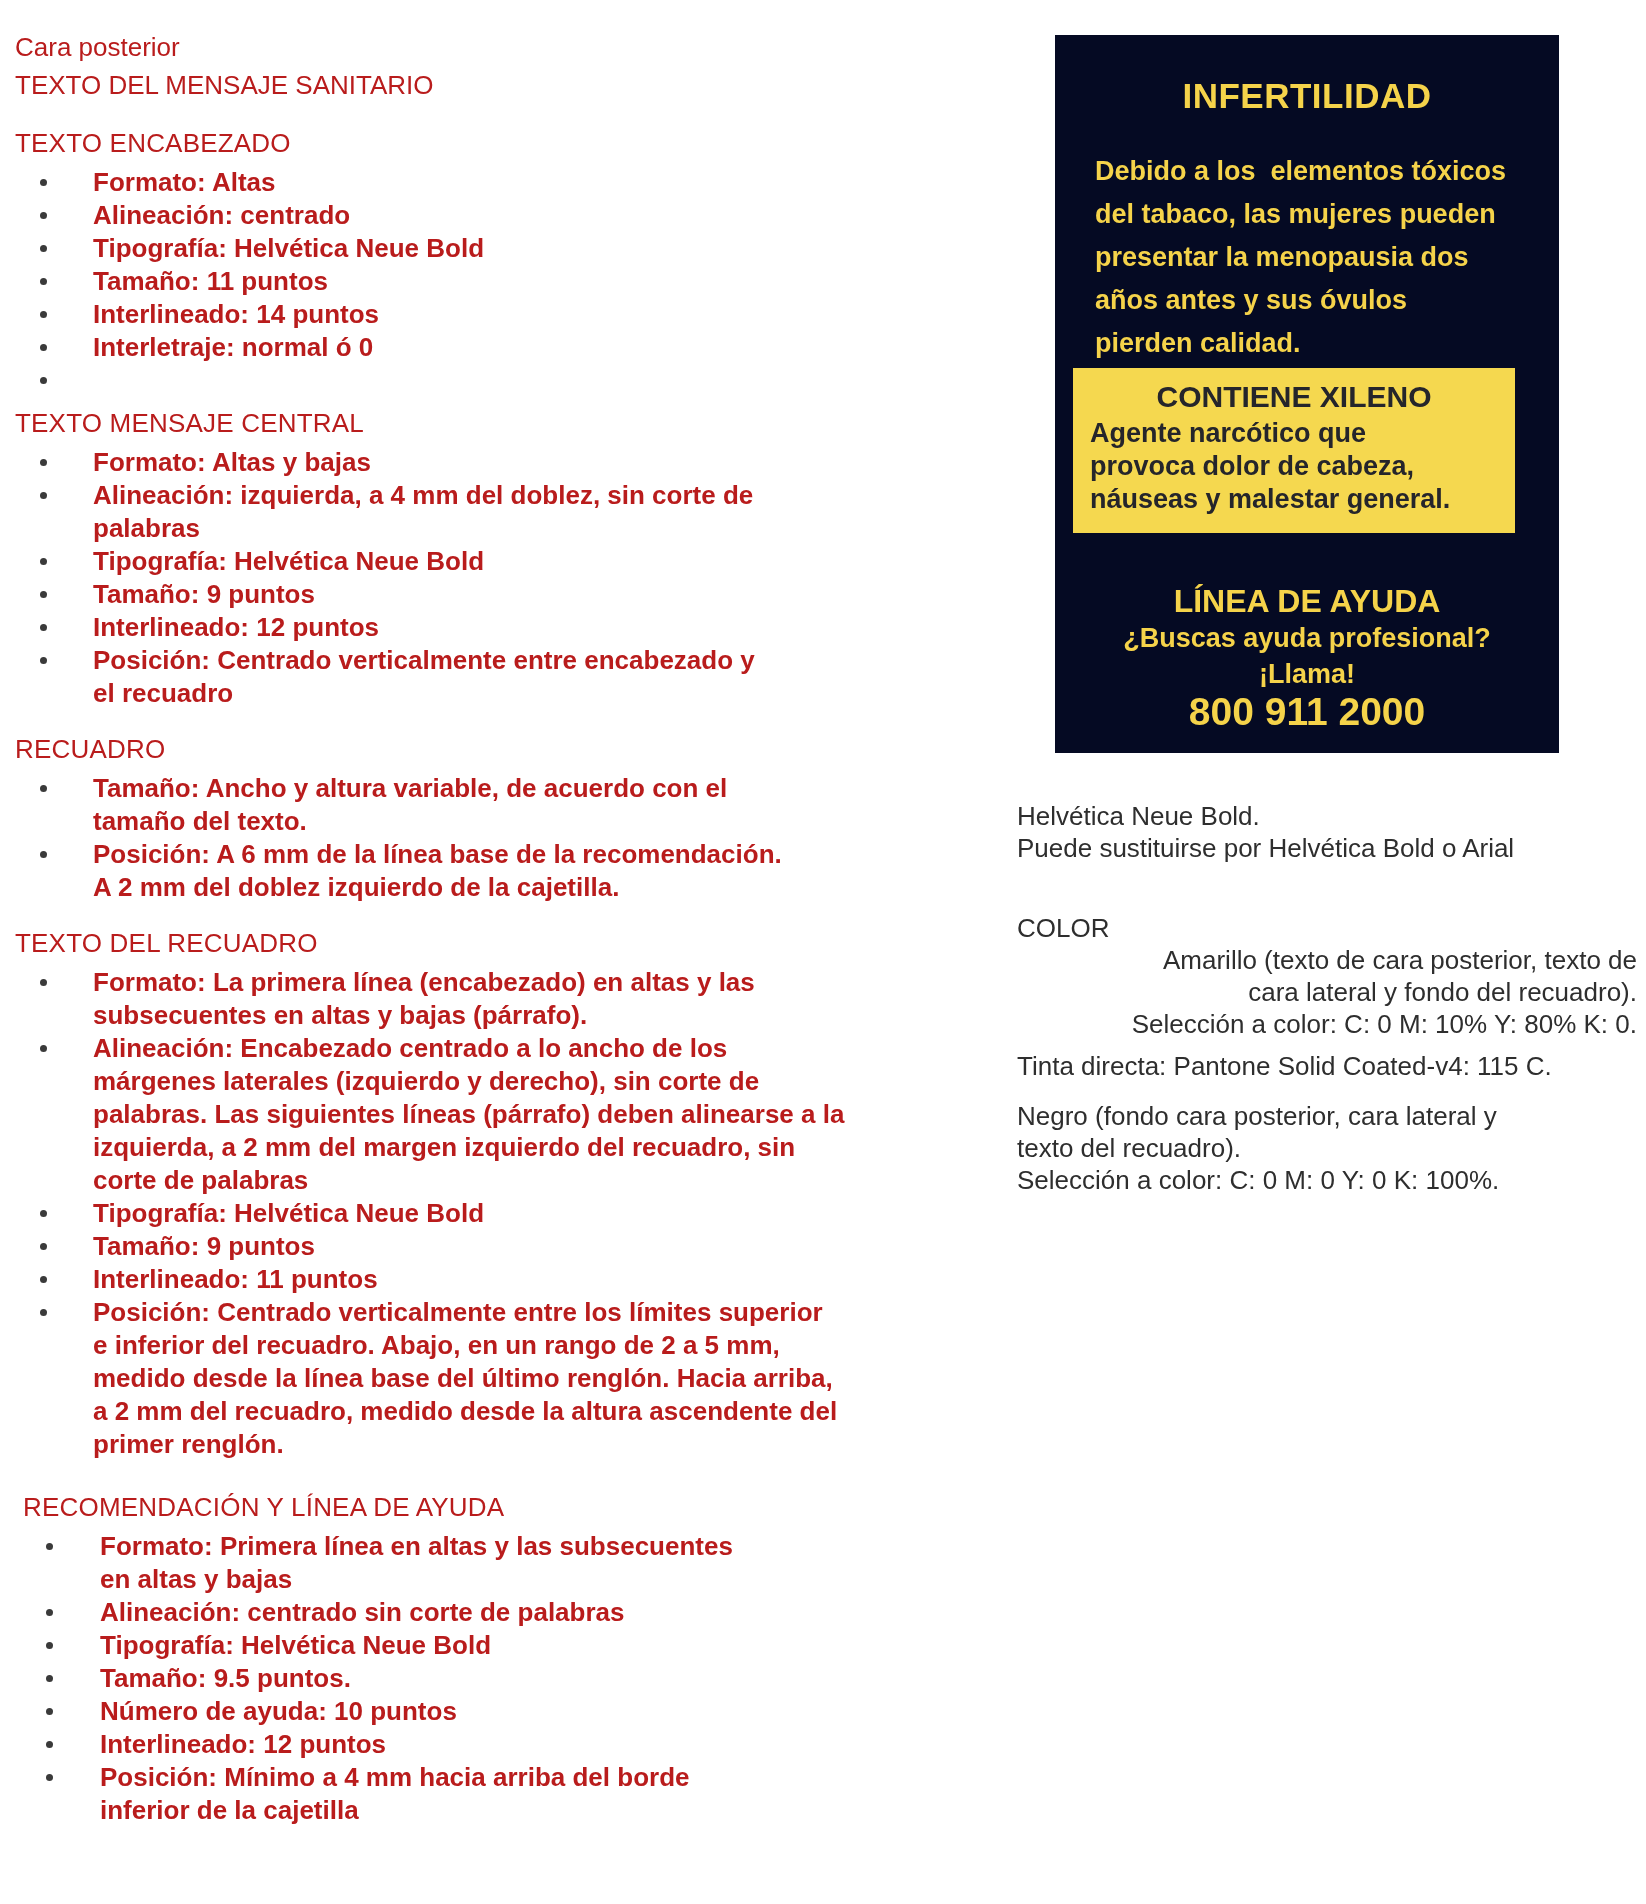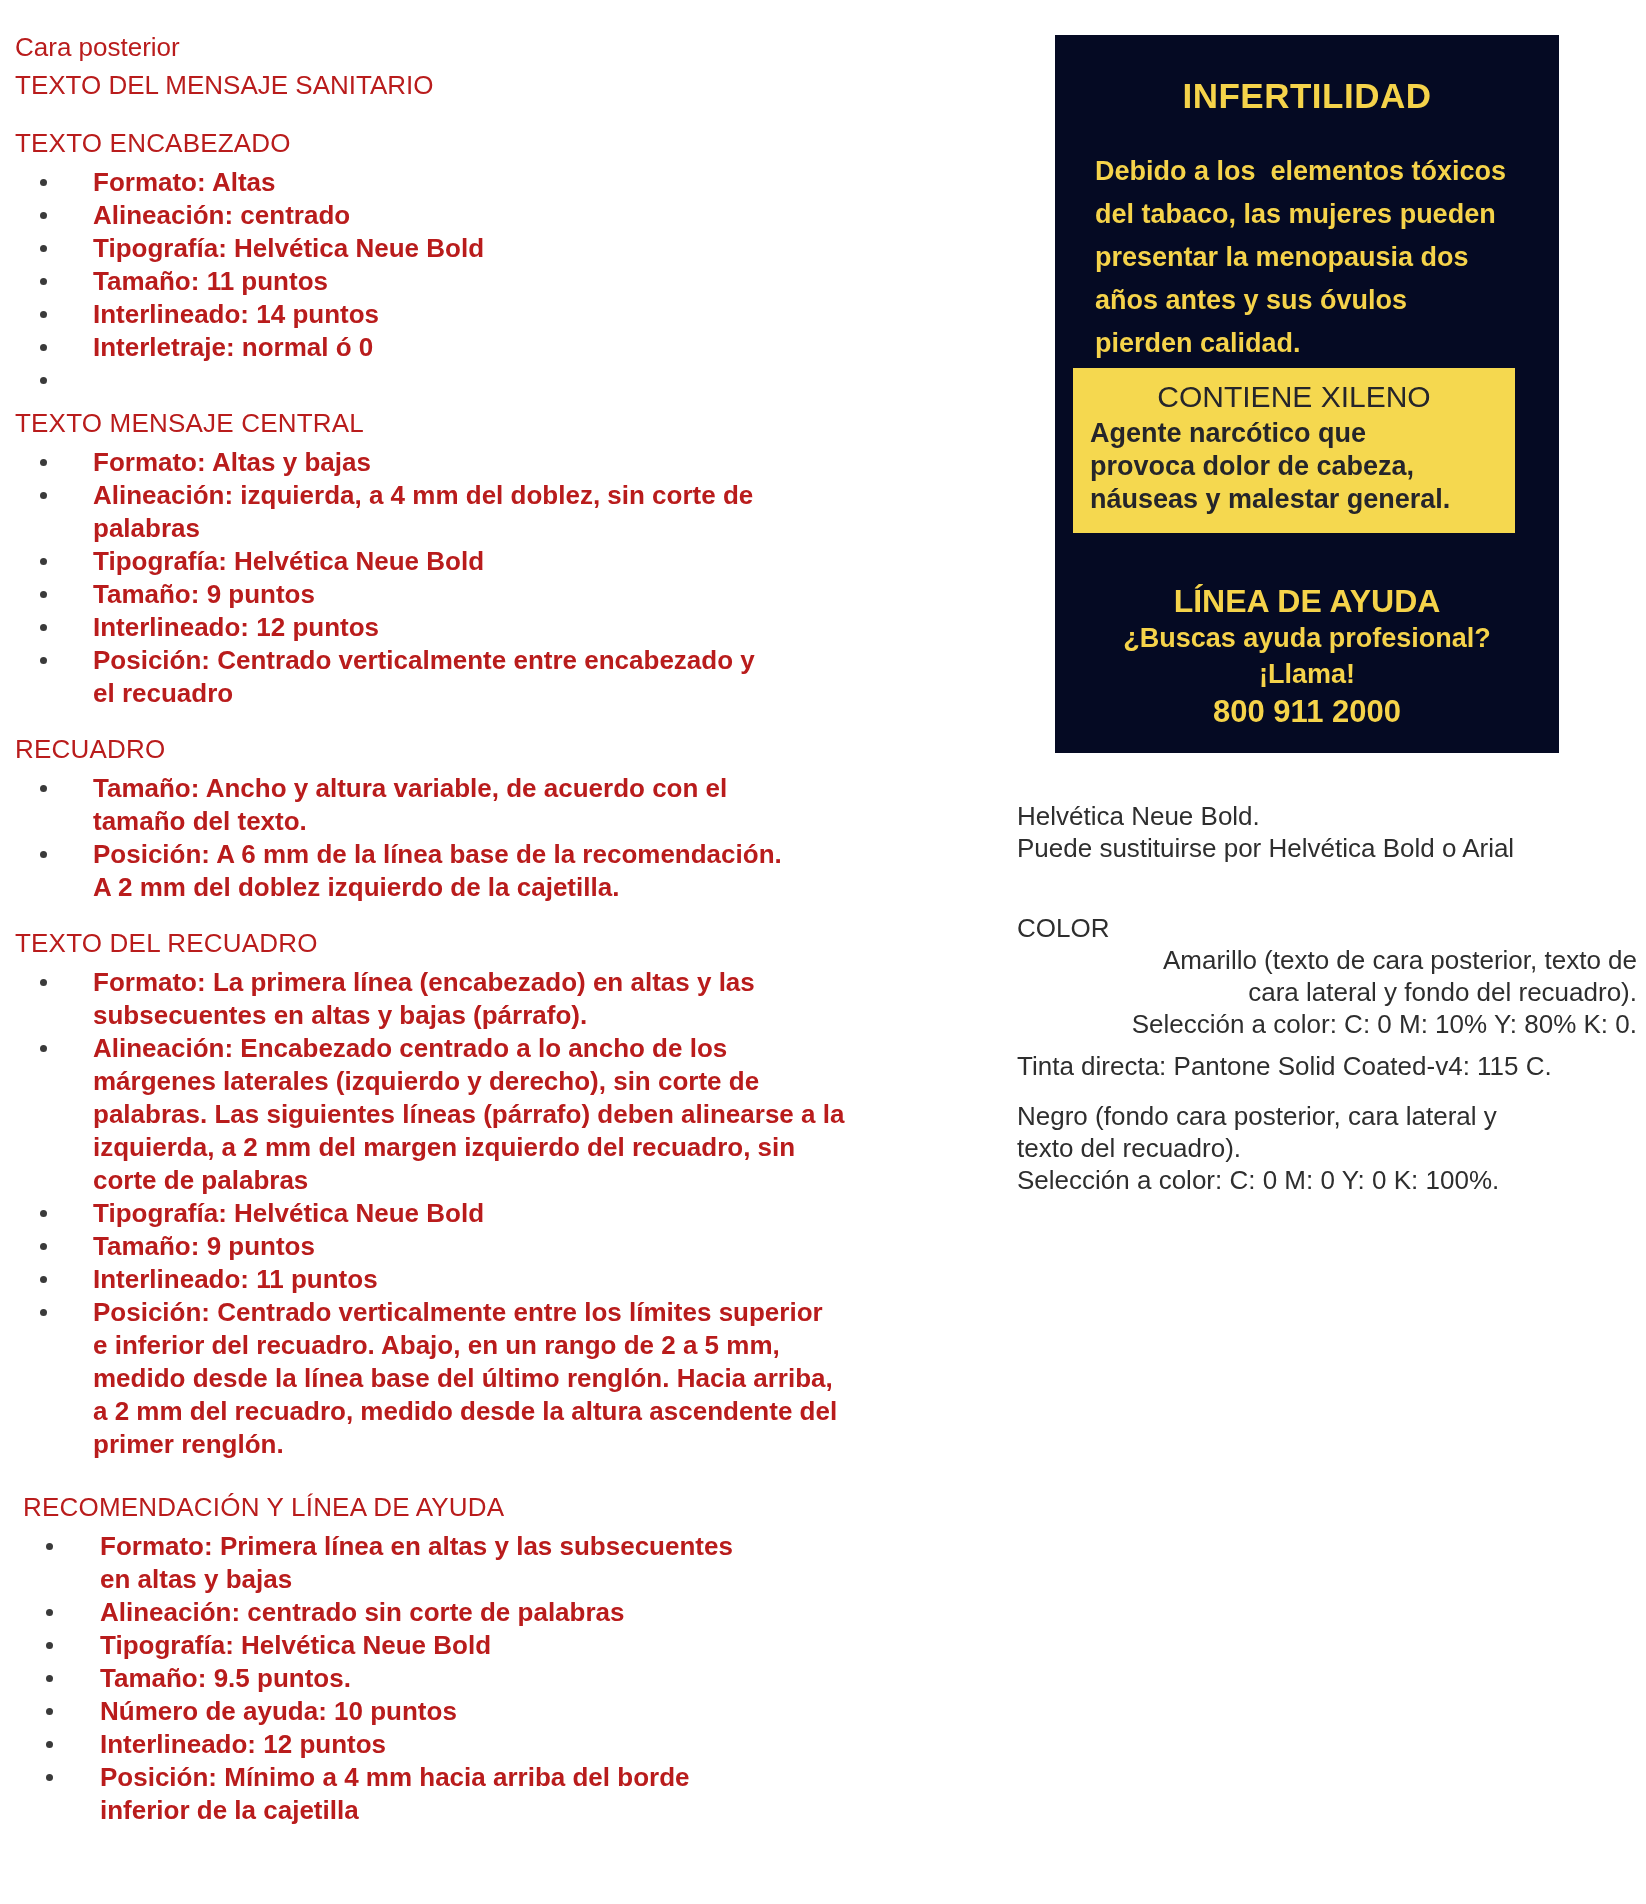--- a/index.html
+++ b/index.html
@@ -54,34 +54,34 @@
     color: #f5d34a; font-weight: 700; font-size: 27px; line-height: 43px;
   }
   .warn-box {
     position: absolute; left: 18px; top: 333px;
     width: 442px; height: 165px;
     background: #f5d84f;
     padding-top: 11px;
   }
   .warn-box-title {
     text-align: center;
-    color: #25252b; font-weight: 400; font-size: 30px; line-height: 36px;
+    color: #25252b; font-weight: 700; font-size: 30px; line-height: 36px;
   }
   .warn-box-body {
     margin: 2px 0 0 17px;
     color: #25252b; font-weight: 700; font-size: 27px; line-height: 33px;
   }
   .helpline {
     position: absolute; left: 0; top: 547px; width: 100%;
     text-align: center; color: #f5d34a; font-weight: 700;
   }
   .helpline-title { font-size: 32px; line-height: 38px; }
   .helpline-question { font-size: 27px; line-height: 36px; }
   .helpline-call { font-size: 27px; line-height: 36px; }
-  .helpline-phone { font-size: 31px; line-height: 40px; }
+  .helpline-phone { font-size: 39px; line-height: 40px; }
 
   
   .right-col {
     position: absolute; left: 1017px; top: 800px; width: 620px;
     font-size: 26px; line-height: 32px; color: #2e2e2e;
   }
   .right-col .para-tipografia { margin-bottom: 48px; }
   .right-col .para-color-amarillo { margin-bottom: 10px; text-align: right; }
   .right-col .para-tinta { margin-bottom: 18px; }
 </style>

